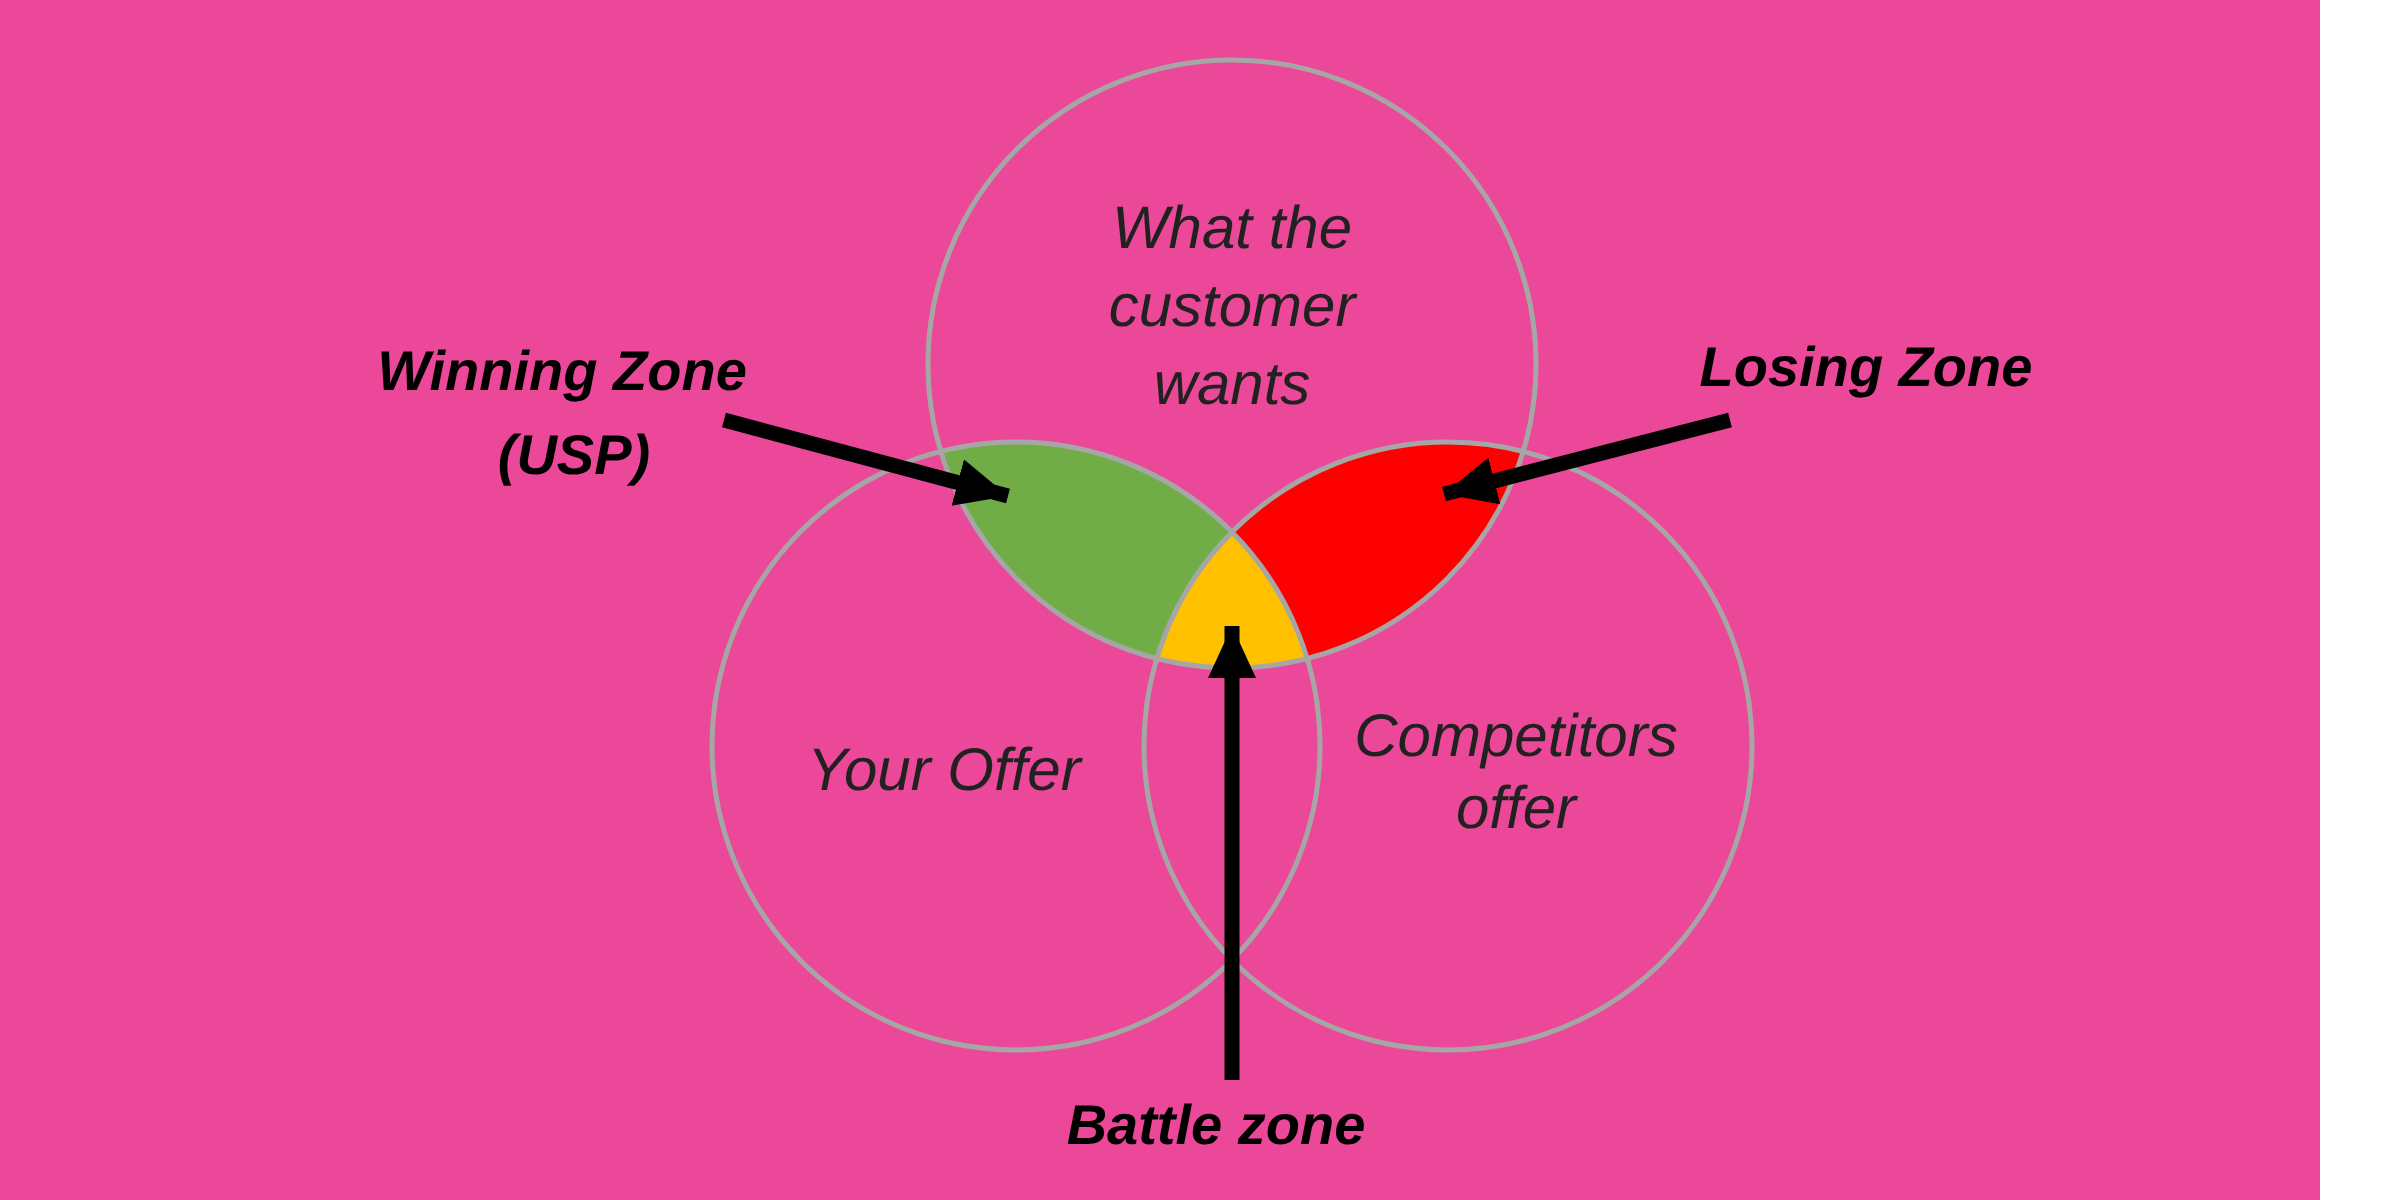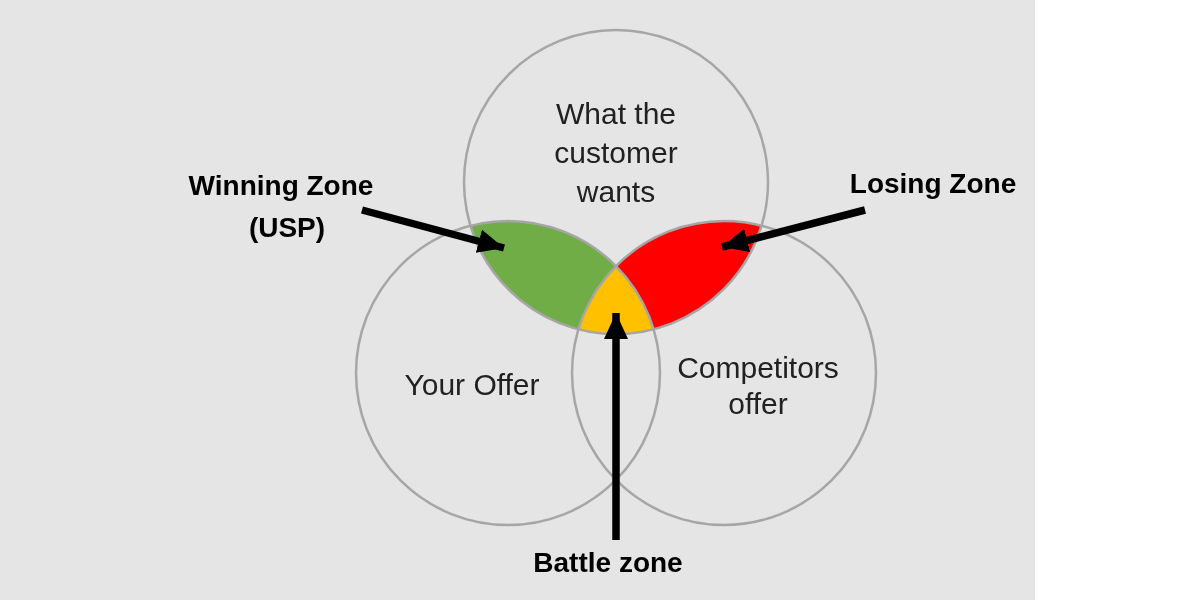--- a/index.html
+++ b/index.html
@@ -2,25 +2,26 @@
 <html><head>
 <meta charset="utf-8">
 <style>
   html, body {
     margin: 0;
     padding: 0;
     background: #ffffff;
   }
   .canvas {
     position: relative;
-    width: 1035px;
+    width: 1160px;
     height: 600px;
-    background: #e5e5e5;
+    background: #ec4899;
     overflow: hidden;
     font-family: "Liberation Sans", sans-serif;
+    font-style: italic;
   }
   svg { display: block; }
   .circle-label {
     font-family: "Liberation Sans", sans-serif;
     font-size: 30px;
     font-weight: 400;
     fill: #212121;
   }
   .zone-label {
     font-family: "Liberation Sans", sans-serif;

